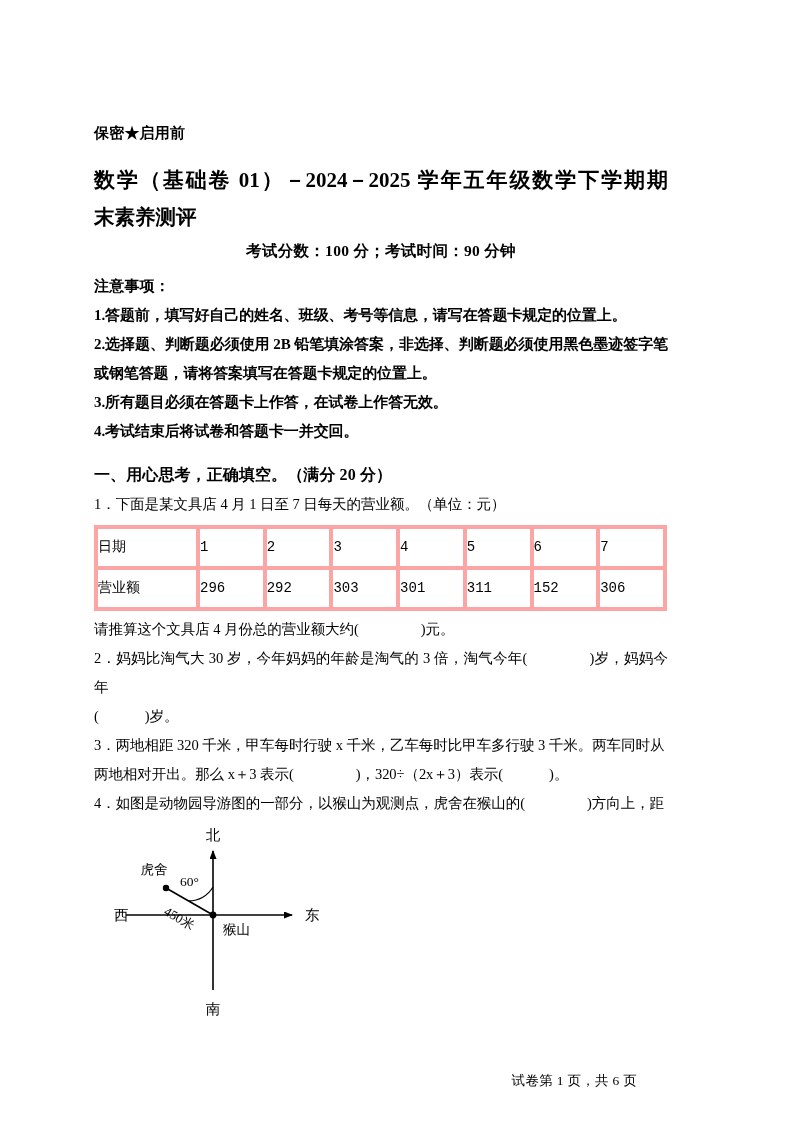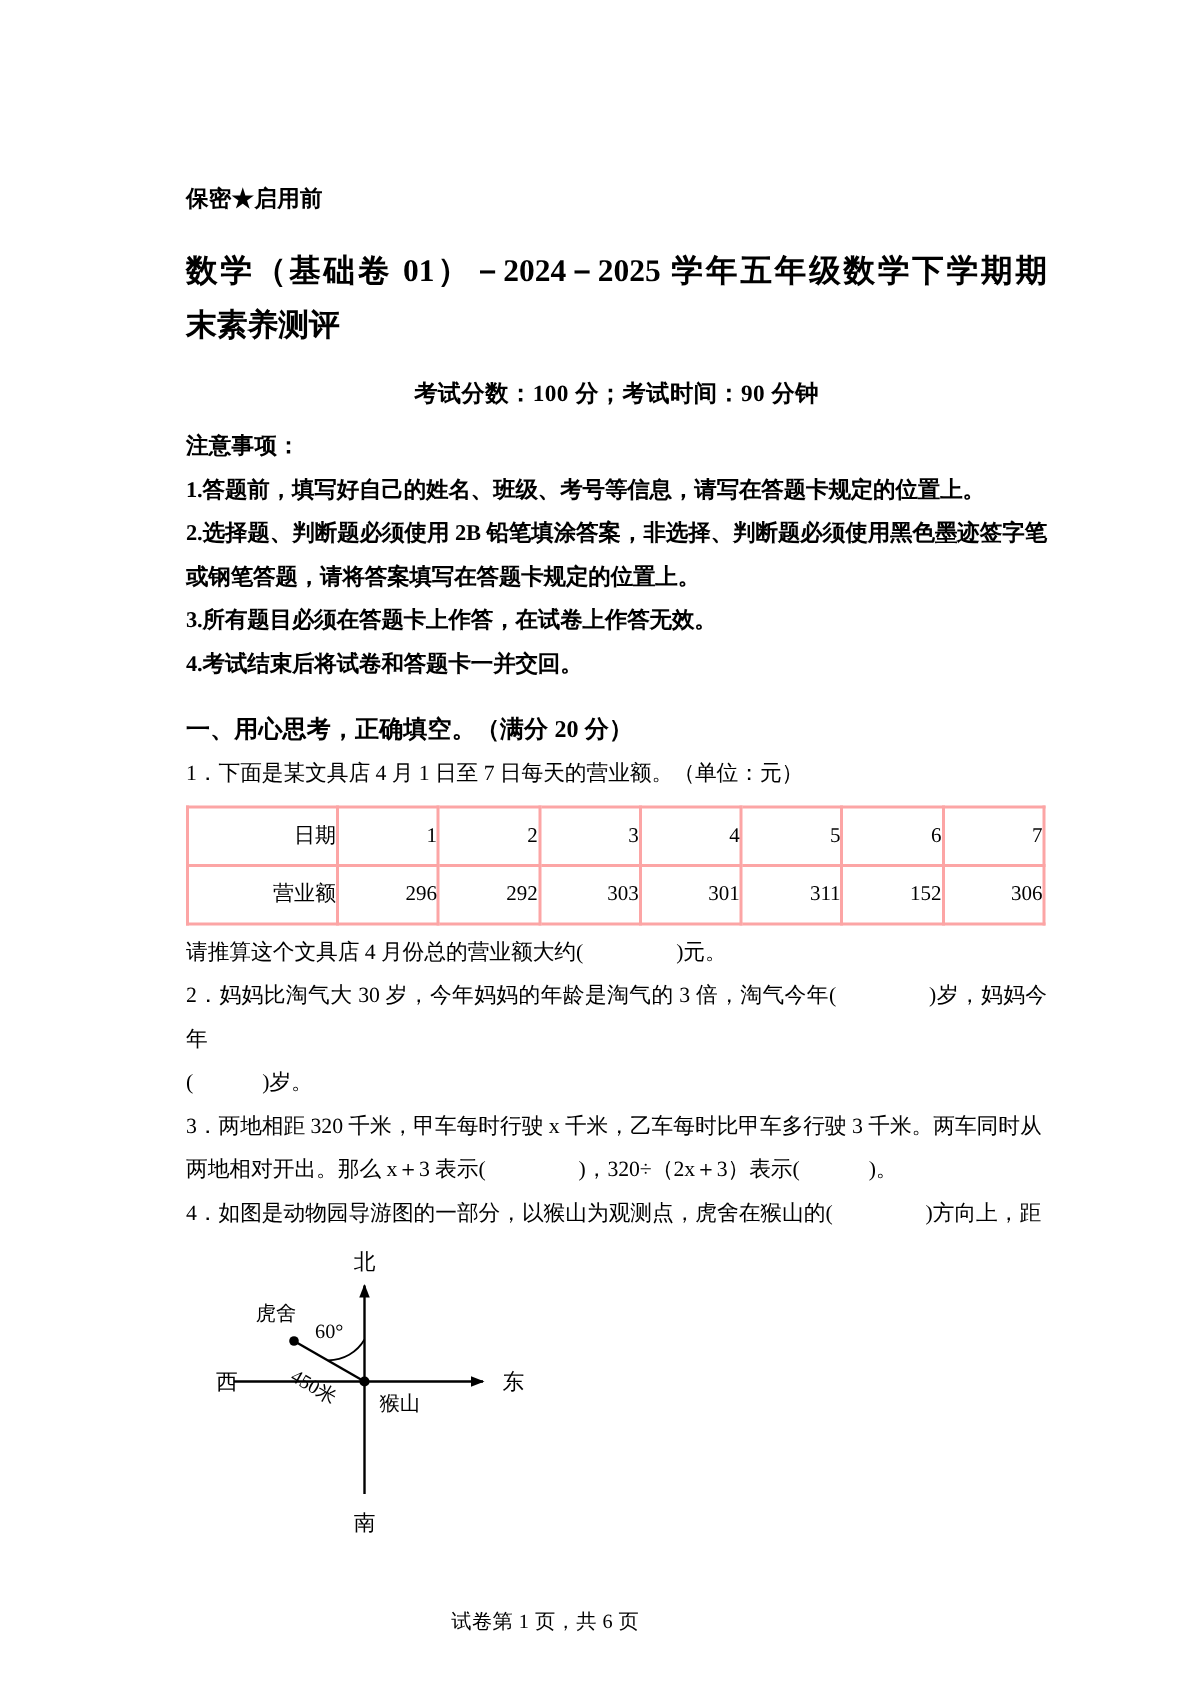--- a/index.html
+++ b/index.html
@@ -16,21 +16,21 @@
     overflow: hidden;
   }
   .page {
     position: absolute;
     left: 0; top: 0;
     width: 793px;
     height: 1122px;
   }
   .content {
     position: absolute;
-    left: 124px;
+    left: 94px;
     top: 122px;
     width: 574px;
   }
 
   
   .secrecy {
     font-size: 15px;
     font-weight: bold;
     line-height: 22px;
     margin-bottom: 18px;
@@ -48,21 +48,21 @@
     font-size: 20.5px;
     font-weight: bold;
     line-height: 37px;
     text-align: left;
   }
   .exam-meta {
     font-size: 15.5px;
     font-weight: bold;
     text-align: center;
     line-height: 30px;
-    margin-top: 12px;
+    margin-top: 0;
     letter-spacing: 0.3px;
   }
 
   
   .notice-block {
     margin-top: 6px;
   }
   .notice-head {
     font-size: 15px;
     font-weight: bold;
@@ -102,26 +102,27 @@
   .blank-gap.sm { width: 46px; }
 
   
   table.data-table {
     border-collapse: collapse;
     width: 573px;
     margin: 6px 0 4px 0;
     table-layout: fixed;
   }
   table.data-table td {
-    border: 2px solid #fca5a5;
-    text-align: right;
+    border: 4px solid #fca5a5;
+    text-align: left;
     font-size: 14px;
     height: 37px;
     padding: 0;
     line-height: 37px;
+    font-family: Liberation Mono, monospace;
   }
   table.data-table td.rowhead {
     width: 98px;
     font-size: 14px;
   }
 
   
   .diagram-wrap {
     position: relative;
     width: 300px;
@@ -132,24 +133,23 @@
   .diagram-wrap svg {
     display: block;
   }
 
   
   .footer {
     position: absolute;
     left: 0;
     top: 1072px;
     width: 637px;
-    text-align: center;
+    text-align: right;
     font-size: 13.5px;
     letter-spacing: 0.3px;
-    padding-left: 45px;
   }
 </style>
 </head>
 <body>
 
 <div class="page">
 
   <div class="content">
 
     <div class="secrecy">保密★启用前</div>

